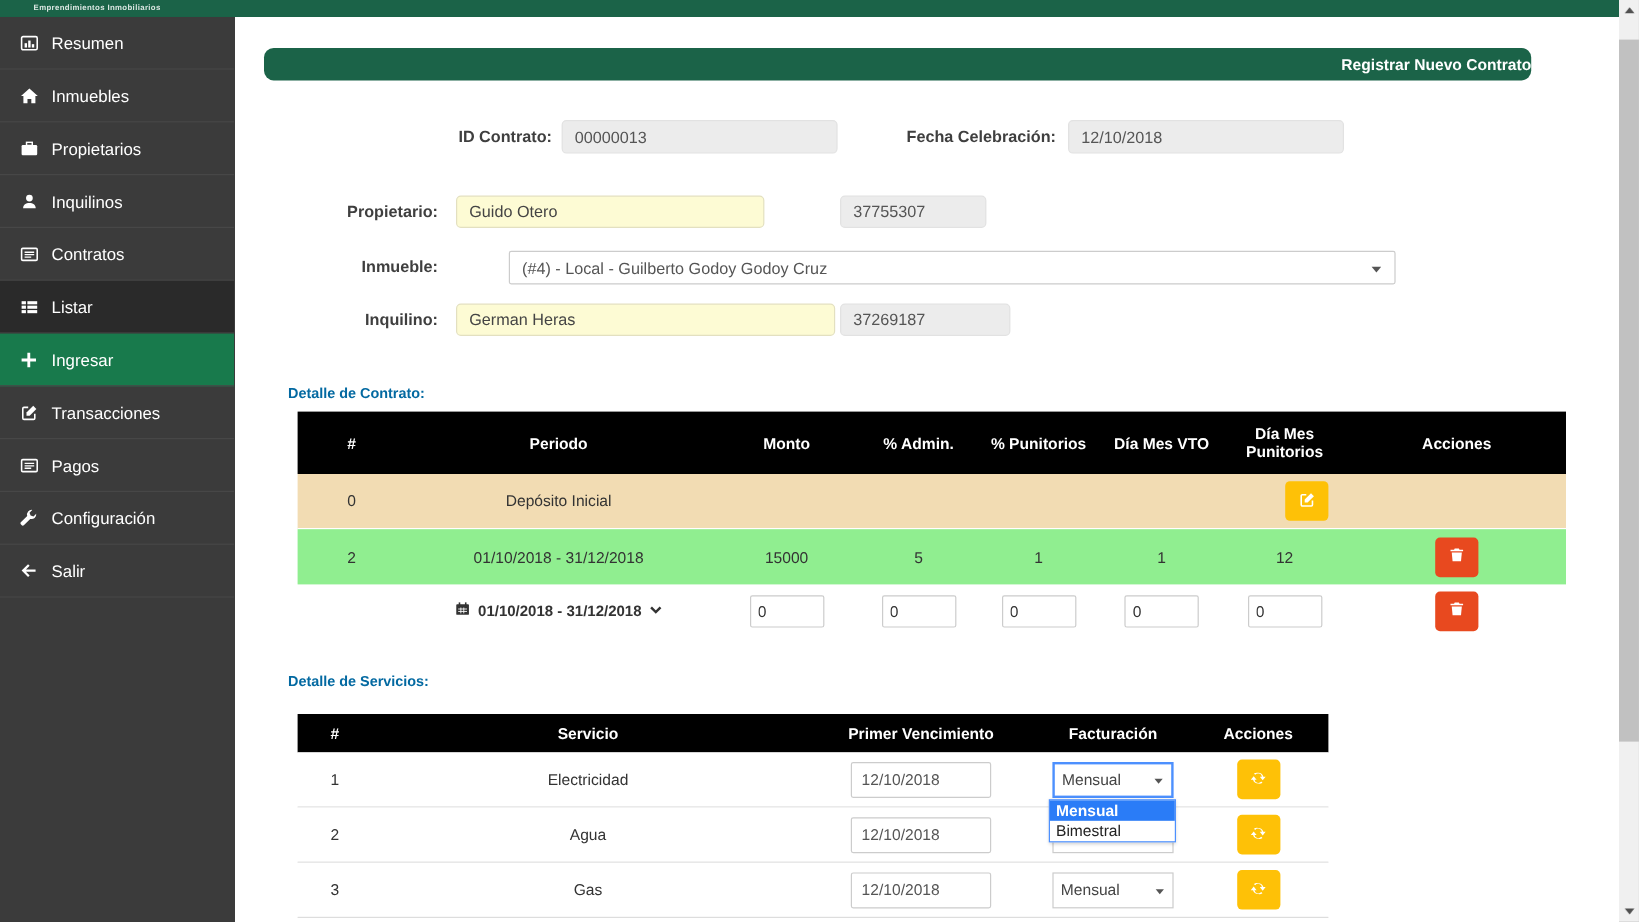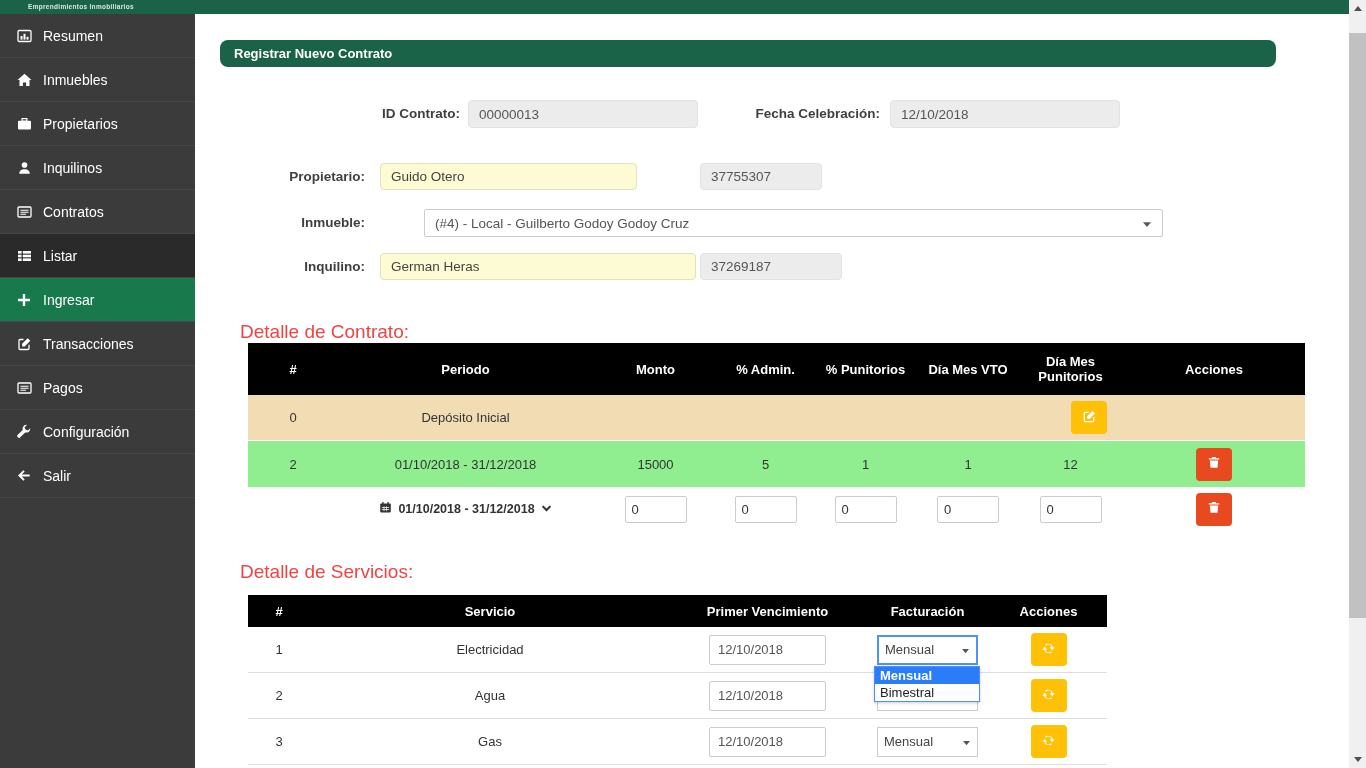--- a/index.html
+++ b/index.html
@@ -24,29 +24,29 @@
   
   .sbar{position:fixed;right:0;top:0;width:17px;height:768px;background:#f0f0f0;z-index:40;}
   .sb-up,.sb-down{position:absolute;left:0;width:17px;height:17px;display:flex;align-items:center;justify-content:center;}
   .sb-up{top:0}.sb-down{bottom:0}
   .tri-up{width:0;height:0;border-left:4px solid transparent;border-right:4px solid transparent;border-bottom:5px solid #505050;}
   .tri-dn{width:0;height:0;border-left:4px solid transparent;border-right:4px solid transparent;border-top:5px solid #505050;}
   .sb-thumb{position:absolute;left:0;top:33px;width:17px;height:585px;background:#c1c1c1;}
   
   .main{position:absolute;left:195px;top:14px;width:1154px;height:754px;background:#fff;}
   .page-header{position:absolute;left:25px;top:26px;width:1056px;height:27px;background:var(--header_green);
-    border-radius:8px;color:#fff;font-weight:bold;font-size:13px;line-height:27px;padding-left:14px;}
+    border-radius:8px;color:#fff;font-weight:bold;font-size:13px;line-height:27px;padding-left:14px;text-align:right;}
   .flabel{position:absolute;height:28px;line-height:28px;font-weight:bold;color:#3f3f3f;text-align:right;font-size:13.5px;}
   .inp{position:absolute;height:28px;border-radius:4px;font-size:13.5px;color:#555;padding:0 10px;
     font-family:"Liberation Sans",sans-serif;}
   .inp.gray{background:#ececec;border:1px solid #e2e2e2;}
   .inp.yellow{background:var(--input_yellow);border:1px solid #e3e0c0;color:#444;}
   .selectbox{position:absolute;height:28px;background:#fff;border:1px solid #ccc;border-radius:2px;
     display:flex;align-items:center;color:#555;font-size:13.5px;padding:0 10px;justify-content:space-between;margin-left:44px;}
-  .section-title{position:absolute;font-size:19px;color:#ef4444;}
+  .section-title{position:absolute;font-size:12px;color:#0369a1;font-weight:bold;}
   
   .tbl{position:absolute;}
   .trow{display:flex;width:100%;}
   .thead{background:#000;color:#fff;font-weight:bold;}
   .cell{display:flex;align-items:center;justify-content:center;text-align:center;padding:0 4px;}
   .c1{width:90px}.c2{width:255px}.c3{width:125px}.c4{width:95px}.c5{width:105px}.c6{width:100px}.c7{width:105px}.c8{width:182px}
   .s1{width:62px}.s2{width:360px}.s3{width:195px}.s4{width:125px}.s5{width:117px}
   .h52{height:52px}.h46{height:46px}.h44{height:44px}.h32{height:32px}
   .row-wheat{background:var(--wheat_row);border-bottom:1px solid #fff;}
   .row-green{background:var(--green_row);}

